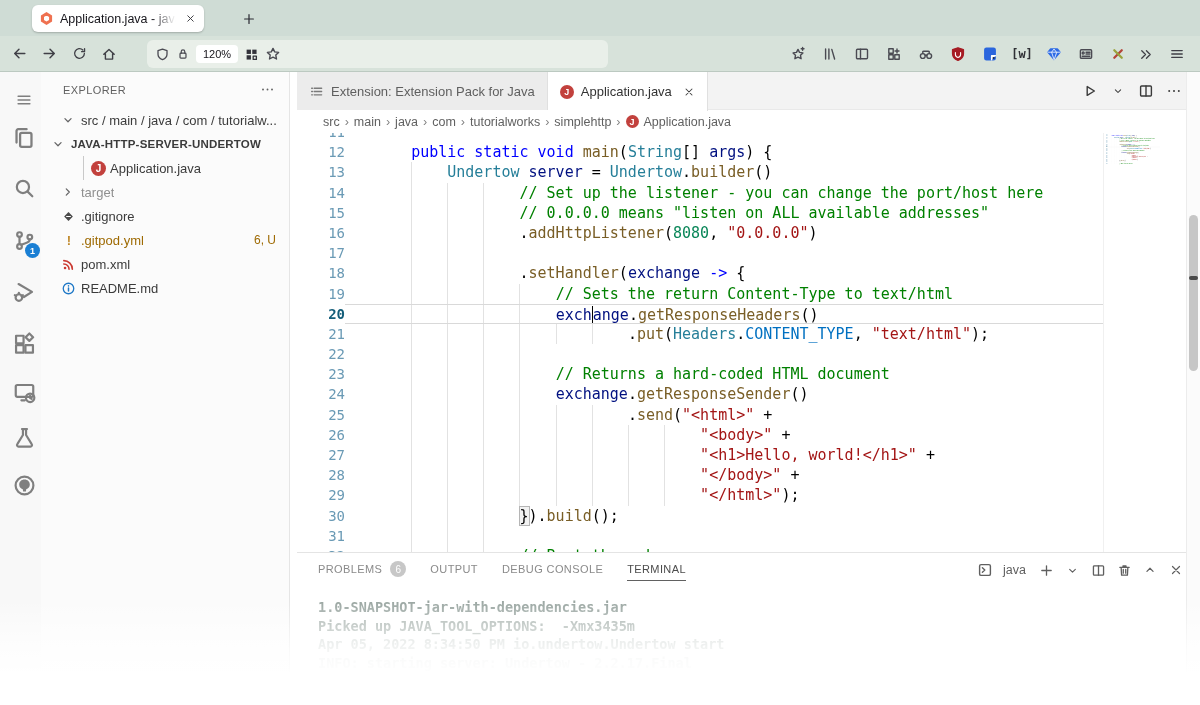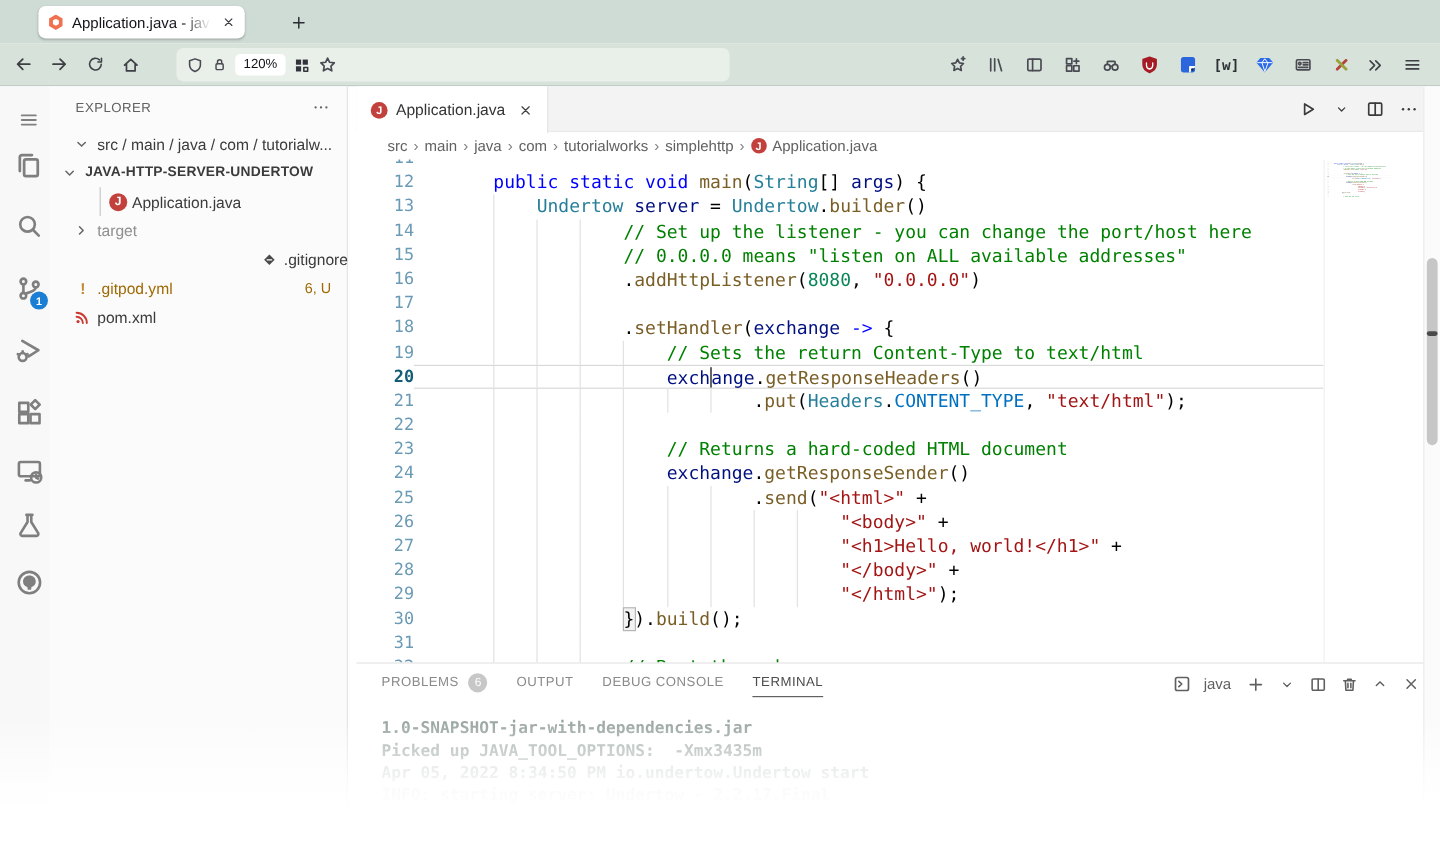--- a/index.html
+++ b/index.html
@@ -370,21 +370,21 @@
             <span class="lbl">Application.java</span>
           </div>
           <div class="trow dim" style="padding-left: 20px;">
             <span class="car">
               <svg width="14" height="14" viewBox="0 0 16 16" fill="none" stroke="currentColor" stroke-width="1.4" stroke-linecap="round" stroke-linejoin="round">
                 <path d="M6 4.5 9.5 8 6 11.5"></path>
               </svg>
             </span>
             <span class="lbl">target</span>
           </div>
-          <div class="trow" style="padding-left: 20px; justify-content: flex-end;">
+          <div class="trow" style="padding-left: 20px;">
             <span class="car">
               <svg width="15" height="15" viewBox="0 0 16 16" fill="none" stroke="currentColor" stroke-width="1.4" stroke-linecap="round" stroke-linejoin="round">
                 <rect x="4.7" y="4.7" width="6.6" height="6.6" transform="rotate(45 8 8)" fill="#4a4a4a" stroke="none"></rect>
                 <path d="M6 8h4" stroke="#fff" stroke-width="1.2"></path>
               </svg>
             </span>
             <span class="lbl">.gitignore</span>
           </div>
           <div class="trow modified" style="padding-left: 20px;">
             <span class="warn-ic">!</span>
@@ -393,25 +393,42 @@
           </div>
           <div class="trow" style="padding-left: 20px;">
             <span class="car">
               <svg width="15" height="15" viewBox="0 0 16 16" fill="none" stroke="currentColor" stroke-width="1.4" stroke-linecap="round" stroke-linejoin="round">
                 <circle cx="4.3" cy="11.7" r="1.4" fill="#cb3a32" stroke="none"></circle>
                 <path d="M3 7.4a5.6 5.6 0 0 1 5.6 5.6M3 3.9a9.1 9.1 0 0 1 9.1 9.1" stroke="#cb3a32" stroke-width="1.7"></path>
               </svg>
             </span>
             <span class="lbl">pom.xml</span>
           </div>
+          <div class="trow" style="padding-left: 20px;">
+            <span class="car">
+              <svg width="15" height="15" viewBox="0 0 16 16" fill="none" stroke="currentColor" stroke-width="1.4" stroke-linecap="round" stroke-linejoin="round">
+                <circle cx="8" cy="8" r="5.6" stroke="#2079c7"></circle>
+                <path d="M8 7.4v3.2M8 5.1v.2" stroke="#2079c7" stroke-width="1.6"></path>
+              </svg>
+            </span>
+            <span class="lbl">README.md</span>
+          </div>
         </div>
     </div>
 
     <div class="maincol">
       <div class="edtabs" id="edtabs">
+          <div class="edtab">
+            <span style="color: rgb(122, 122, 122); display: flex;">
+              <svg width="15" height="15" viewBox="0 0 16 16" fill="none" stroke="currentColor" stroke-width="1.4" stroke-linecap="round" stroke-linejoin="round">
+                <path d="M5.5 4.5h8M5.5 8h8M5.5 11.5h8M2.8 4.5h.9M2.8 8h.9M2.8 11.5h.9"></path>
+              </svg>
+            </span>
+            <span>Extension: Extension Pack for Java</span>
+          </div>
           <div class="edtab active">
             <span class="java-badge" style="height: 14px; width: 14px; font-size: 9px; flex: 0 0 14px;">J</span>
             <span>Application.java</span>
             <span class="tclose">
               <svg width="12" height="12" viewBox="0 0 16 16" fill="none" stroke="currentColor" stroke-width="1.4" stroke-linecap="round" stroke-linejoin="round">
                 <path d="M4 4l8 8M12 4l-8 8"></path>
               </svg>
             </span>
           </div>
           <div class="edactions">

